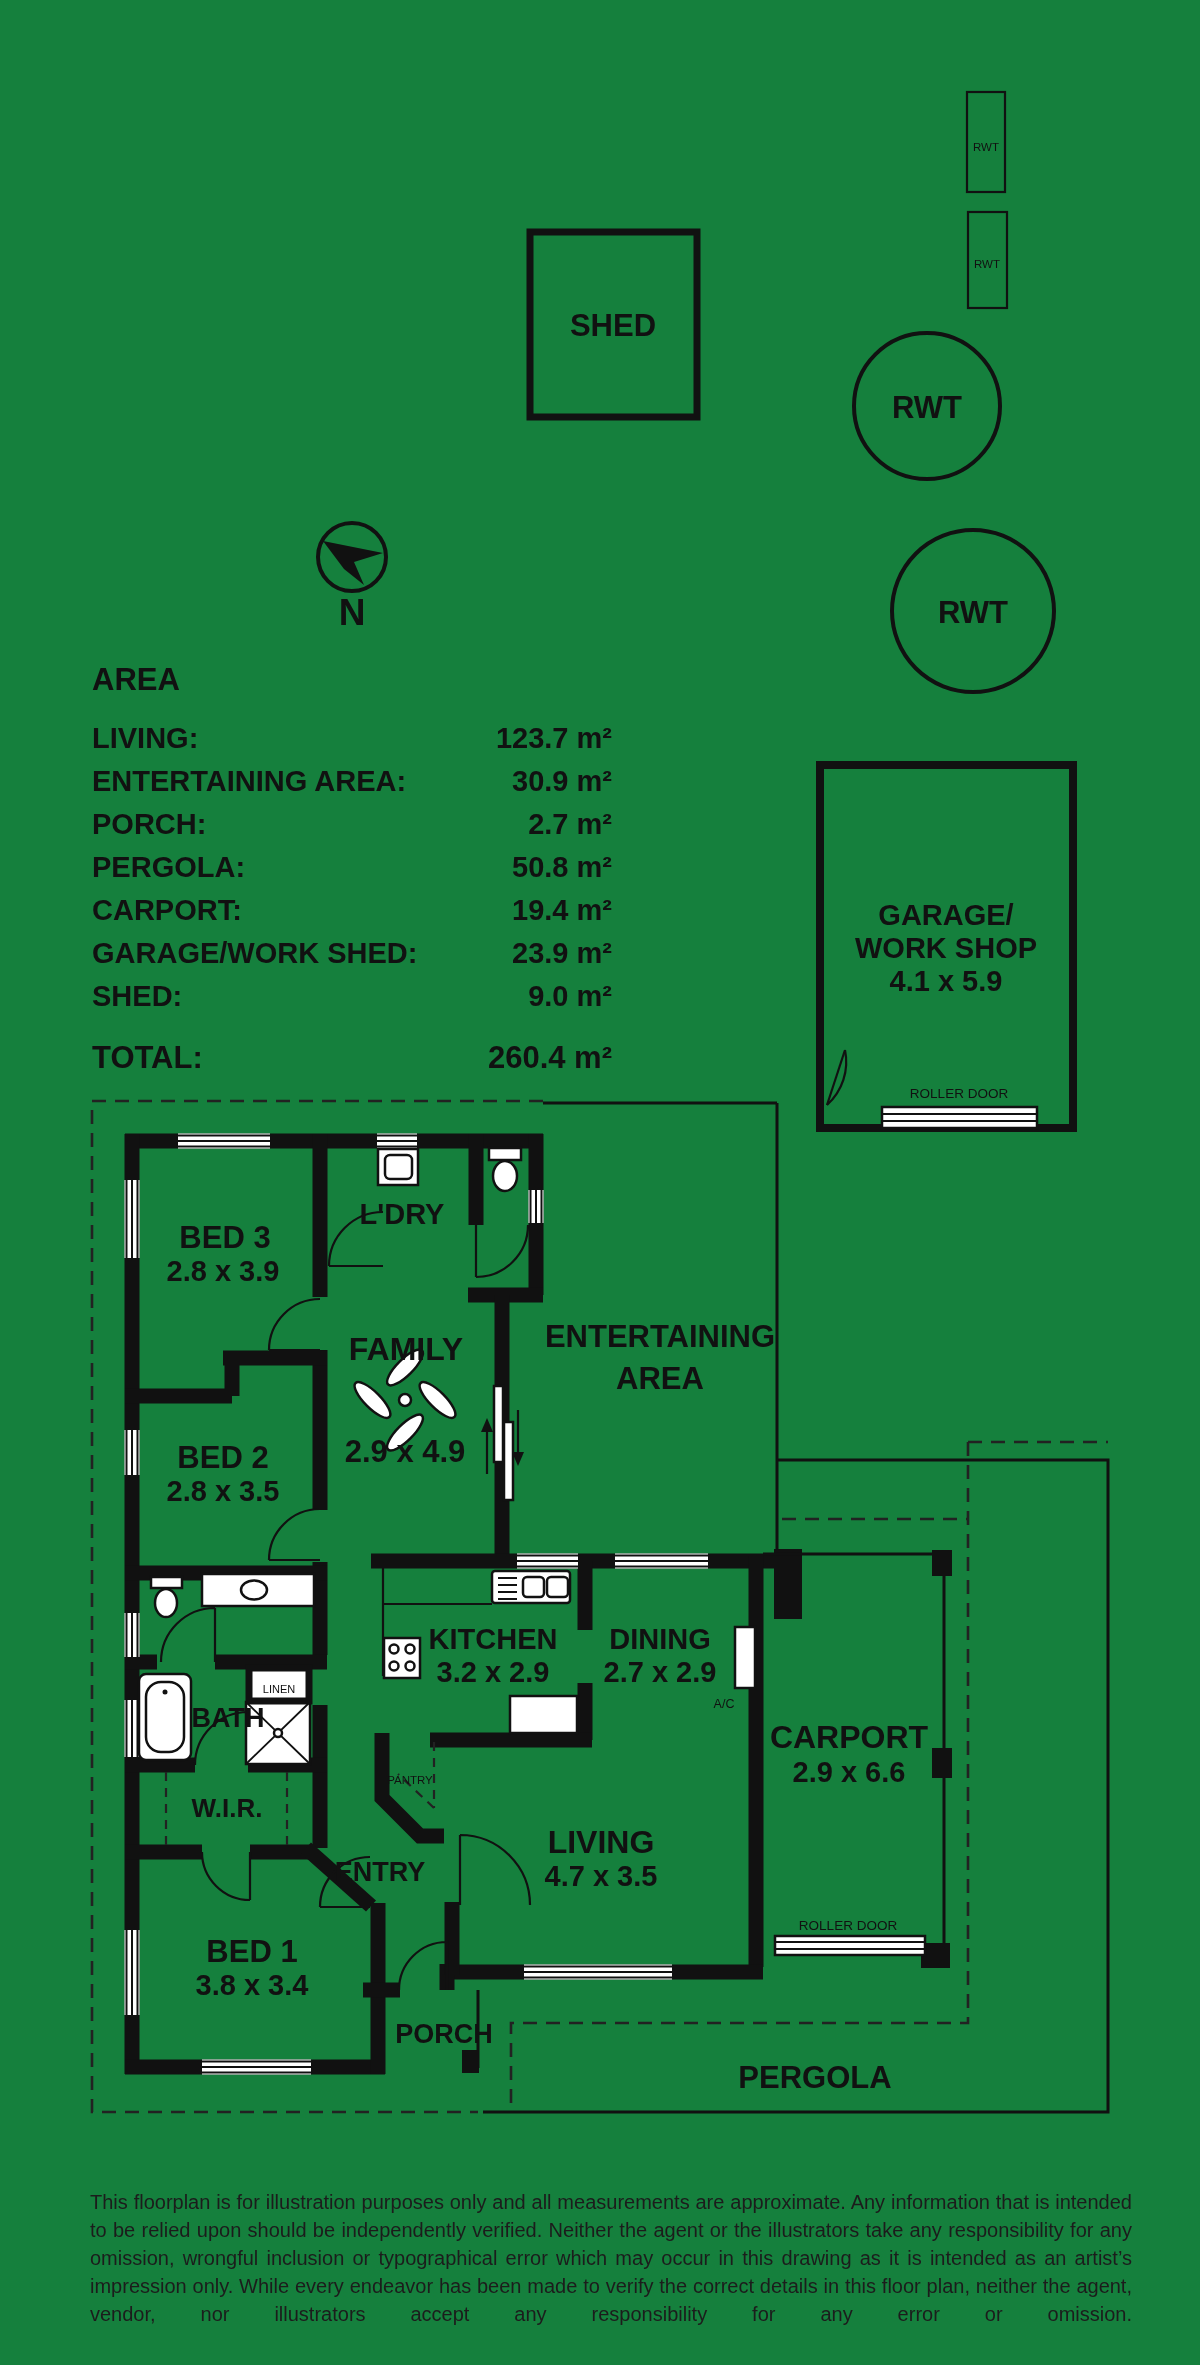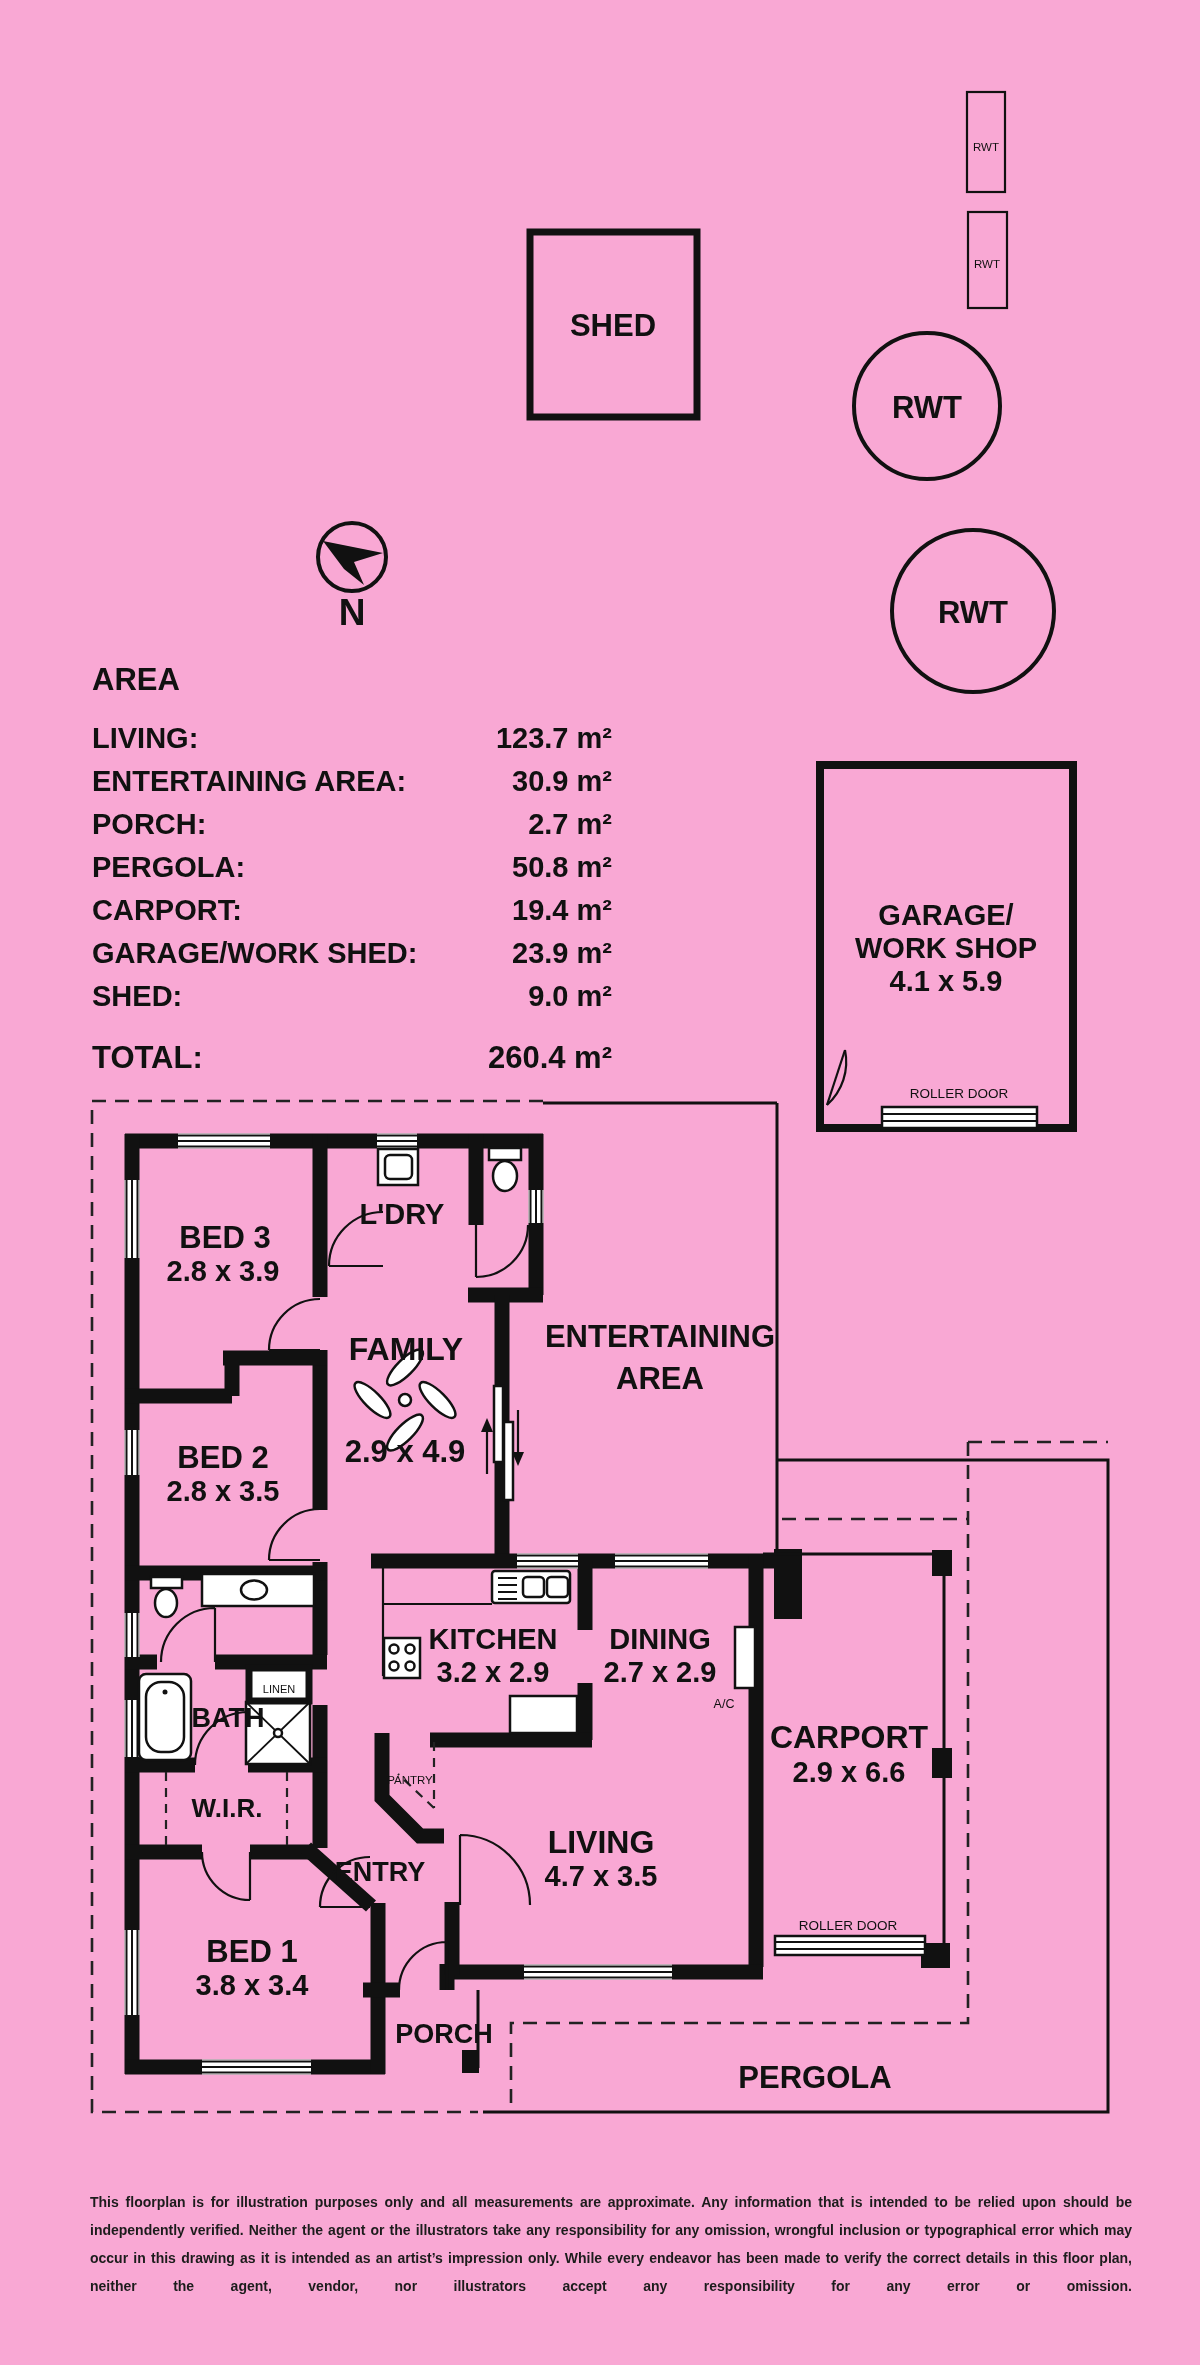--- a/index.html
+++ b/index.html
@@ -1,34 +1,34 @@
 <!DOCTYPE html>
 <html><head>
 <meta charset="utf-8">
 <style>
   html,body{margin:0;padding:0;background:#ffffff;}
-  #page{position:relative;width:1200px;height:2365px;background:#f9a8d4;margin:0 auto;
+  #page{position:relative;width:1200px;height:2365px;background:#15803d;margin:0 auto;
         font-family:"Liberation Sans",sans-serif;}
   svg{position:absolute;left:0;top:0;}
   .wall{stroke:#111;stroke-width:15;fill:none;}
   .thin{stroke:#111;stroke-width:3;fill:none;}
   .thin2{stroke:#111;stroke-width:2.2;fill:none;}
   .dash{stroke:#222;stroke-width:2.6;fill:none;stroke-dasharray:14 9;}
   .dash2{stroke:#222;stroke-width:2.2;fill:none;stroke-dasharray:9 7;}
   .fix{stroke:#111;stroke-width:2.5;fill:#fff;}
   .blk{fill:#111;stroke:none;}
   .win{fill:#fff;stroke:none;}
   .winl{stroke:#111;stroke-width:2;fill:none;}
   text{fill:#111;font-family:"Liberation Sans",sans-serif;}
   .tb{font-weight:bold;}
   .room{font-weight:bold;font-size:29px;}
   .big{font-weight:bold;font-size:31px;}
   .small{font-size:13.5px;}
   #disclaimer{position:absolute;left:90px;top:2188px;width:1042px;
-    font-size:14px;line-height:28px;color:#1c1c1c;text-align:justify;text-align-last:justify;font-weight:bold;}
+    font-size:20px;line-height:28px;color:#1c1c1c;text-align:justify;text-align-last:justify;}
 </style>
 </head>
 <body>
 
 <div id="page">
 <svg width="1200" height="2365" viewBox="0 0 1200 2365">
 
   <g>
     <rect x="967" y="92" width="38" height="100" class="thin2"></rect>
     <text x="986" y="151" font-size="11.5" text-anchor="middle">RWT</text>

